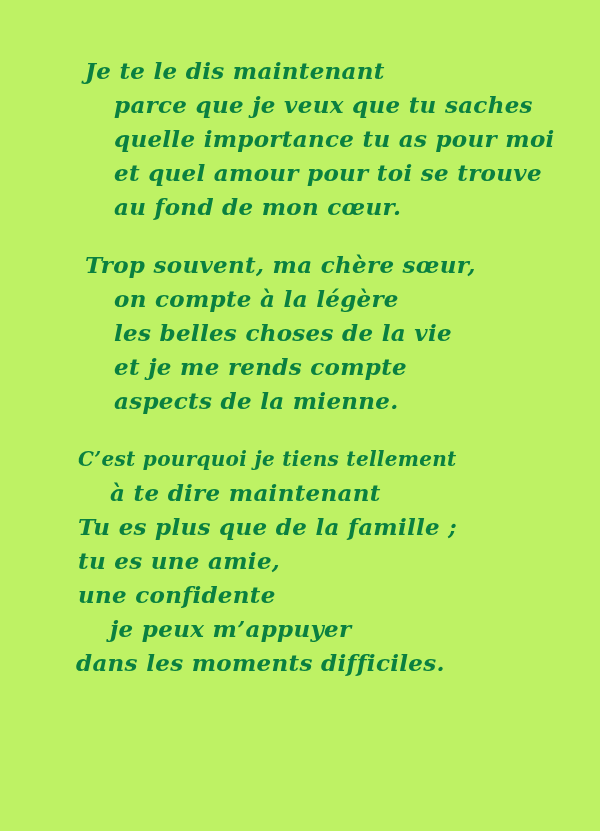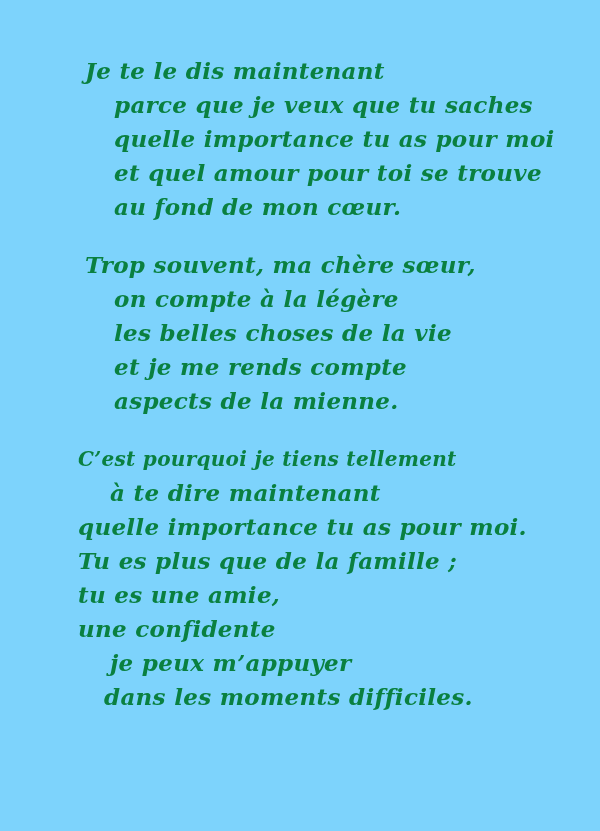--- a/index.html
+++ b/index.html
@@ -9,21 +9,21 @@
   body {
     width: 600px;
     height: 831px;
     background: #ffffff;
     font-family: "DejaVu Serif", serif;
   }
   .page {
     position: relative;
     width: 600px;
     height: 831px;
-    background: #7dd3fc;
+    background: #bef264;
     box-sizing: border-box;
     overflow: hidden;
   }
   .poem {
     position: absolute;
     left: 0;
     top: 54px;
     width: 600px;
     color: #0a7a3c;
   }
@@ -42,21 +42,21 @@
     font-size: 23px;
     line-height: 34px;
     white-space: pre;
     letter-spacing: 0.3px;
   }
   
   .ind-0 { padding-left: 85px; }
   .ind-1 { padding-left: 114px; }
   .ind-2 { padding-left: 78px; }
   .ind-3 { padding-left: 110px; }
-  .ind-4 { padding-left: 104px; }
+  .ind-4 { padding-left: 76px; }
   .big { font-size: 20px; }
 </style>
 </head>
 <body>
 
 <div class="page">
   <div class="poem">
 
     <div class="stanza">
       <span class="line ind-0">Je te le dis maintenant</span>
@@ -70,21 +70,20 @@
       <span class="line ind-0">Trop souvent, ma chère sœur,</span>
       <span class="line ind-1">on compte à la légère</span>
       <span class="line ind-1">les belles choses de la vie</span>
       <span class="line ind-1">et je me rends compte</span>
       <span class="line ind-1">aspects de la mienne.</span>
     </div>
 
     <div class="stanza">
       <span class="line ind-2 big">C’est pourquoi je tiens tellement</span>
       <span class="line ind-3">à te dire maintenant</span>
-      <span class="line ind-2">quelle importance tu as pour moi.</span>
       <span class="line ind-2">Tu es plus que de la famille ;</span>
       <span class="line ind-2">tu es une amie,</span>
       <span class="line ind-2">une confidente</span>
       <span class="line ind-3">je peux m’appuyer</span>
       <span class="line ind-4">dans les moments difficiles.</span>
     </div>
 
   </div>
 </div>
 

